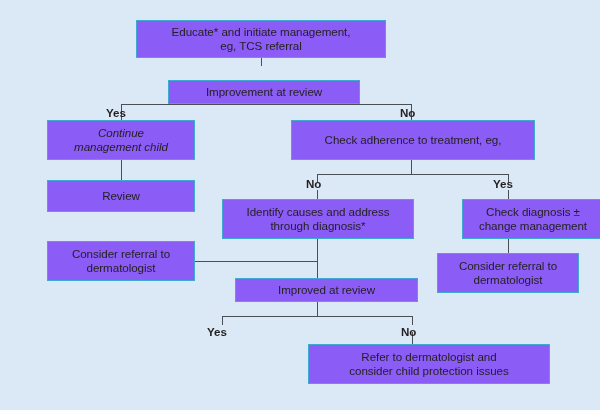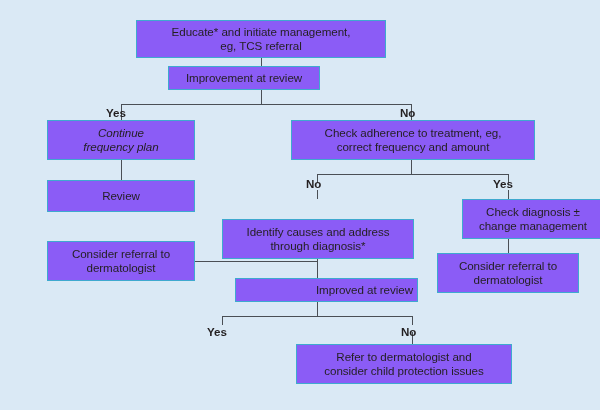--- a/index.html
+++ b/index.html
@@ -98,43 +98,42 @@
   <div class="label" style="left:207px; top:325px;">Yes</div>
   <div class="label" style="left:401px; top:325px;">No</div>
 
   <div class="node" style="left:136px; top:20px; width:250px; height:38px;">
     <span>
       <span>Educate* and initiate management,</span>
       <span>eg, TCS referral</span>
     </span>
   </div>
 
-  <div class="node" style="left:168px; top:66px; width:152px; height:24px;">
+  <div class="node" style="left:168px; top:80px; width:192px; height:24px;">
     <span>Improvement at review</span>
   </div>
 
   <div class="node" style="left:47px; top:120px; width:148px; height:40px;font-style:italic;">
     <span>
       <span>Continue</span>
-      <span>frequency plan</span>
+      <span>management child</span>
     </span>
   </div>
 
   <div class="node" style="left:47px; top:180px; width:148px; height:32px;">
     <span>Review</span>
   </div>
 
   <div class="node" style="left:291px; top:120px; width:244px; height:40px;">
     <span>
       <span>Check adherence to treatment, eg,</span>
-      <span>correct frequency and amount</span>
     </span>
   </div>
 
-  <div class="node" style="left:222px; top:199px; width:192px; height:40px;margin-top:20px;">
+  <div class="node" style="left:222px; top:199px; width:192px; height:40px;">
     <span>
       <span>Identify causes and address</span>
       <span>through diagnosis*</span>
     </span>
   </div>
 
   <div class="node" style="left:437px; top:199px; width:142px; height:40px;margin-left:25px;">
     <span>
       <span>Check diagnosis ±</span>
       <span>change management</span>
@@ -148,24 +147,24 @@
     </span>
   </div>
 
   <div class="node" style="left:437px; top:253px; width:142px; height:40px;">
     <span>
       <span>Consider referral to</span>
       <span>dermatologist</span>
     </span>
   </div>
 
-  <div class="node" style="left:235px; top:278px; width:183px; height:24px;text-align:right;">
+  <div class="node" style="left:235px; top:278px; width:183px; height:24px;">
     <span>Improved at review</span>
   </div>
 
-  <div class="node" style="left:296px; top:344px; width:216px; height:40px;">
+  <div class="node" style="left:308px; top:344px; width:242px; height:40px;">
     <span>
       <span>Refer to dermatologist and</span>
       <span>consider child protection issues</span>
     </span>
   </div>
 
 </div>
 
 </body></html>

